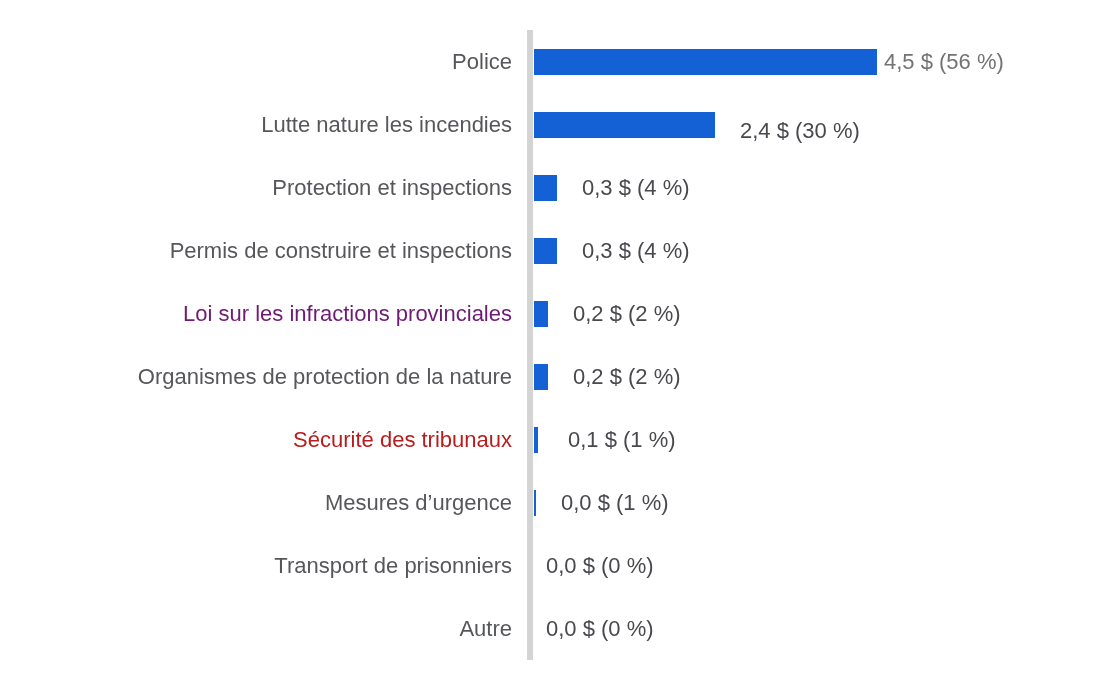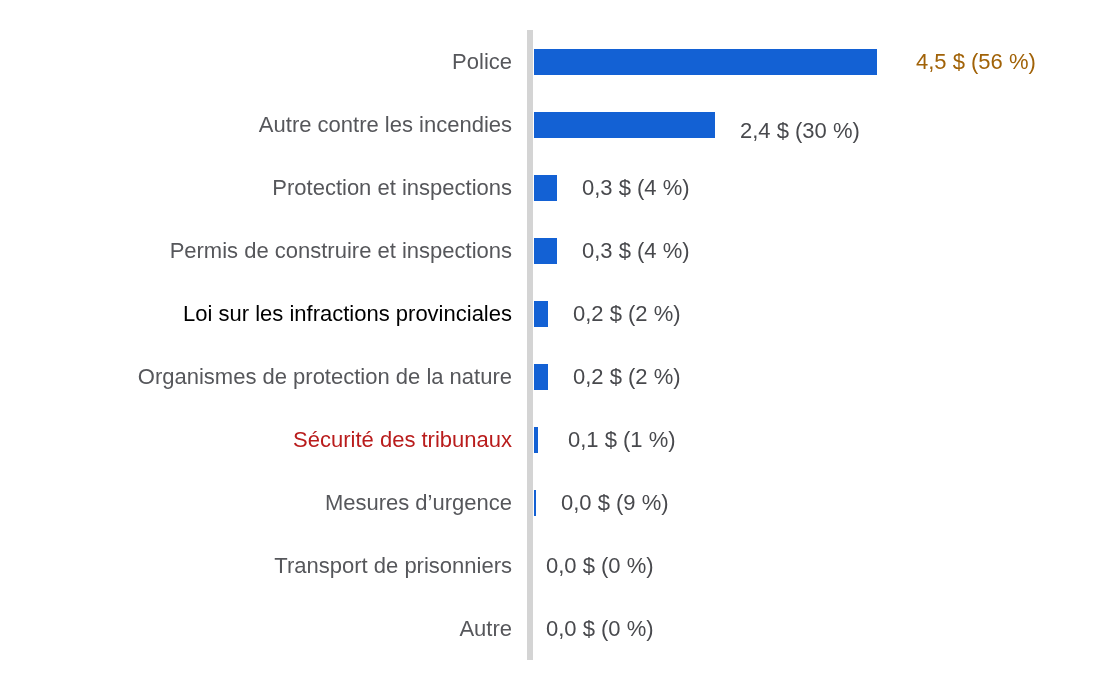--- a/index.html
+++ b/index.html
@@ -60,26 +60,26 @@
 </head>
 <body>
 
 <div class="canvas">
   <div class="axis-line" style="background: rgb(212, 212, 212);"></div>
   <div class="rows" id="rows">
   <div class="row">
     <div class="cat-label" style="color: rgb(86, 87, 91);">Police</div>
     <div class="bar-area">
       <div class="bar" style="width: 343px; background: rgb(19, 97, 212);"></div>
-      <div class="value-label" style="color: #a16207; margin-left: 39px;">4,5 $ (56 %)</div>
+      <div class="value-label" style="color: #737373; margin-left: 7px;">4,5 $ (56 %)</div>
     </div>
   </div>
 
   <div class="row">
-    <div class="cat-label" style="color: rgb(86, 87, 91);">Autre contre les incendies</div>
+    <div class="cat-label" style="color: rgb(86, 87, 91);">Lutte nature les incendies</div>
     <div class="bar-area">
       <div class="bar" style="width: 181px; background: rgb(19, 97, 212);"></div>
       <div class="value-label" style="color: rgb(72, 73, 77); margin-left: 25px; margin-top: 12px;">2,4 $ (30 %)</div>
     </div>
   </div>
 
   <div class="row">
     <div class="cat-label" style="color: rgb(86, 87, 91);">Protection et inspections</div>
     <div class="bar-area">
       <div class="bar" style="width: 23px; background: rgb(19, 97, 212);"></div>
@@ -89,21 +89,21 @@
 
   <div class="row">
     <div class="cat-label" style="color: rgb(86, 87, 91);">Permis de construire et inspections</div>
     <div class="bar-area">
       <div class="bar" style="width: 23px; background: rgb(19, 97, 212);"></div>
       <div class="value-label" style="color: rgb(72, 73, 77); margin-left: 25px;">0,3 $ (4 %)</div>
     </div>
   </div>
 
   <div class="row">
-    <div class="cat-label" style="color: #000000;">Loi sur les infractions provinciales</div>
+    <div class="cat-label" style="color: #701a75;">Loi sur les infractions provinciales</div>
     <div class="bar-area">
       <div class="bar" style="width: 14px; background: rgb(19, 97, 212);"></div>
       <div class="value-label" style="color: rgb(72, 73, 77); margin-left: 25px;">0,2 $ (2 %)</div>
     </div>
   </div>
 
   <div class="row">
     <div class="cat-label" style="color: rgb(86, 87, 91);">Organismes de protection de la nature</div>
     <div class="bar-area">
       <div class="bar" style="width: 14px; background: rgb(19, 97, 212);"></div>
@@ -116,21 +116,21 @@
     <div class="bar-area">
       <div class="bar" style="width: 4px; background: rgb(19, 97, 212);"></div>
       <div class="value-label" style="color: rgb(72, 73, 77); margin-left: 30px;">0,1 $ (1 %)</div>
     </div>
   </div>
 
   <div class="row">
     <div class="cat-label" style="color: rgb(86, 87, 91);">Mesures d’urgence</div>
     <div class="bar-area">
       <div class="bar" style="width: 2px; background: rgb(19, 97, 212);"></div>
-      <div class="value-label" style="color: rgb(72, 73, 77); margin-left: 25px;">0,0 $ (9 %)</div>
+      <div class="value-label" style="color: rgb(72, 73, 77); margin-left: 25px;">0,0 $ (1 %)</div>
     </div>
   </div>
 
   <div class="row">
     <div class="cat-label" style="color: rgb(86, 87, 91);">Transport de prisonniers</div>
     <div class="bar-area">
       <div class="bar" style="width: 0px; background: rgb(19, 97, 212);"></div>
       <div class="value-label" style="color: rgb(72, 73, 77); margin-left: 12px;">0,0 $ (0 %)</div>
     </div>
   </div>

